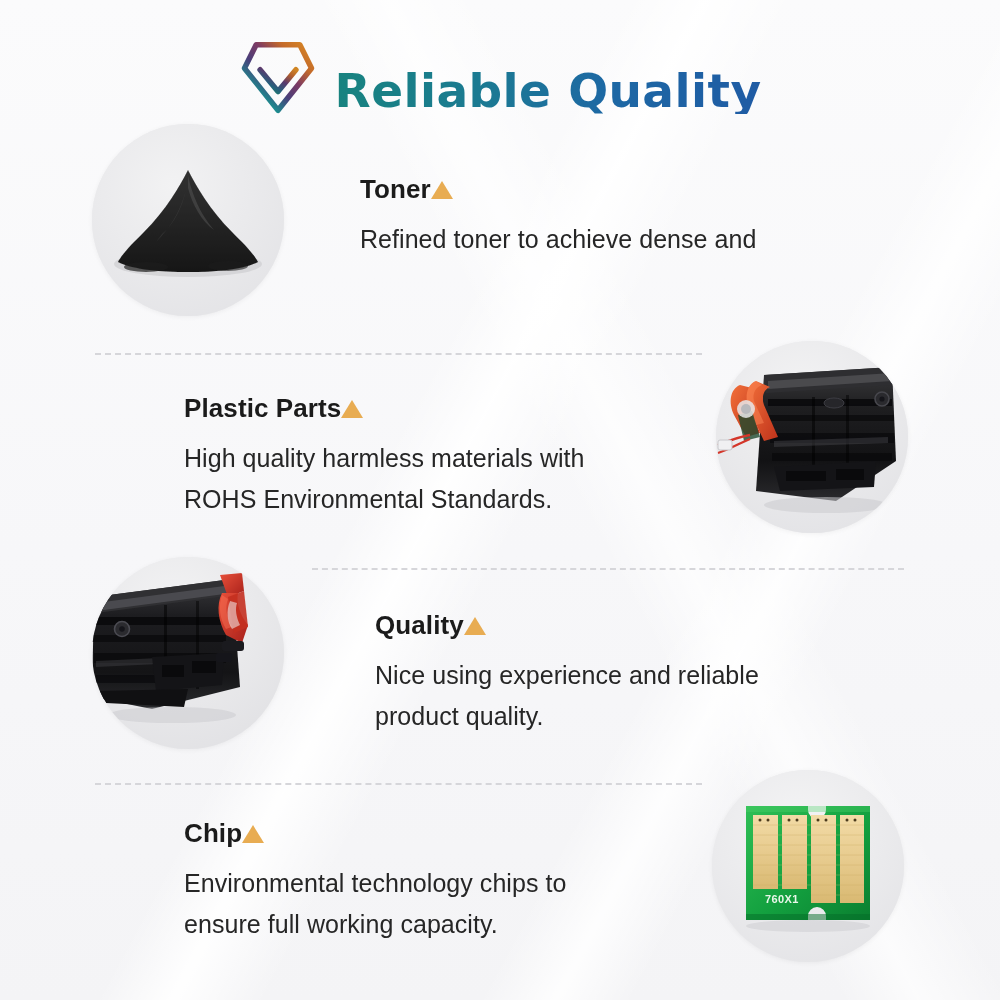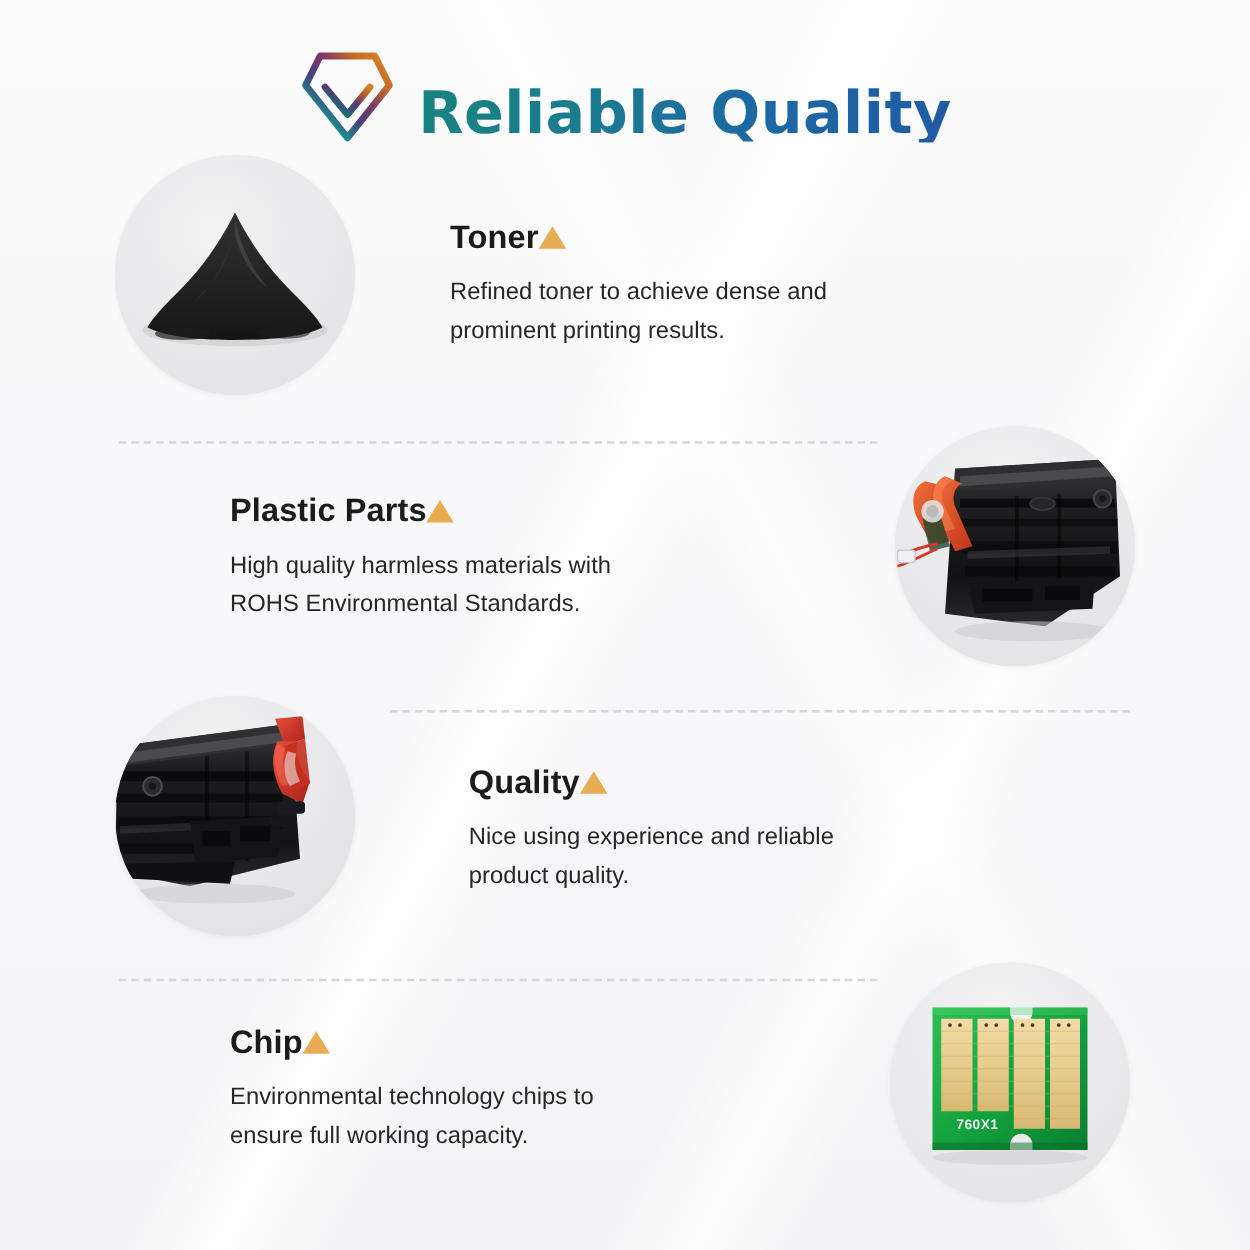--- a/index.html
+++ b/index.html
@@ -79,21 +79,21 @@
     width: 0;
     height: 0;
     border-left: 11px solid transparent;
     border-right: 11px solid transparent;
     border-bottom: 18px solid #e8ac52;
     flex: none;
     position: relative;
     top: 1px;
   }
   .feature-desc {
-    font-size: 19px;
+    font-size: 25px;
     line-height: 1.62;
     color: #262626;
     margin: 0;
     letter-spacing: 0.05px;
   }
   .feature-desc span { display: block; }
 
   
   .photo {
     position: absolute;
@@ -197,21 +197,20 @@
     </svg>
   </div>
 
   <div class="feature" id="feature-toner">
     <div class="feature-title">
       <span class="t-text">Toner</span>
       <span class="tri"></span>
     </div>
     <p class="feature-desc">
       <span>Refined toner to achieve dense and</span>
-      <span>prominent printing results.</span>
     </p>
   </div>
 
   <div class="divider" id="divider-1"></div>
 
   <div class="photo" id="photo-plastic">
     <svg viewBox="0 0 192 192">
       <defs>
         <radialGradient id="discbg2" cx="45%" cy="30%" r="80%">
           <stop offset="0%" stop-color="#f3f3f4"></stop>

